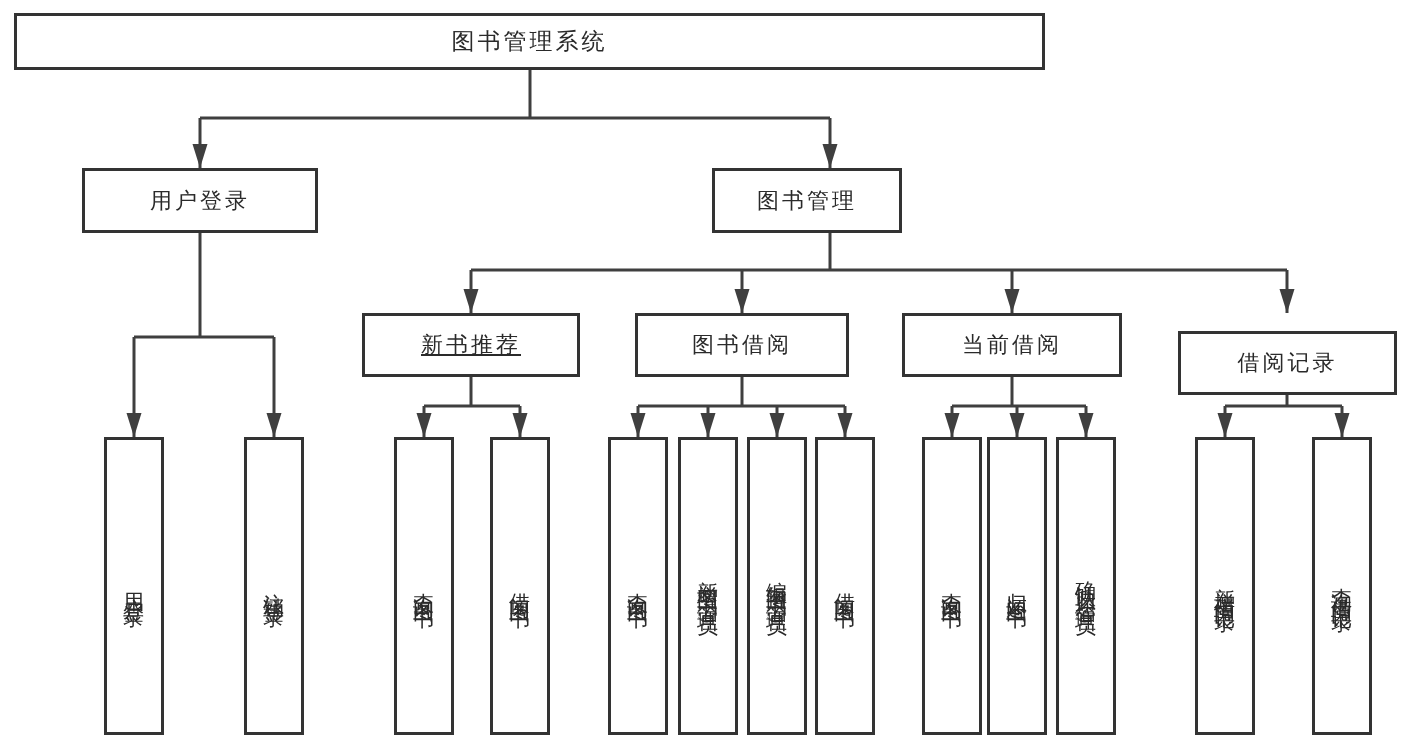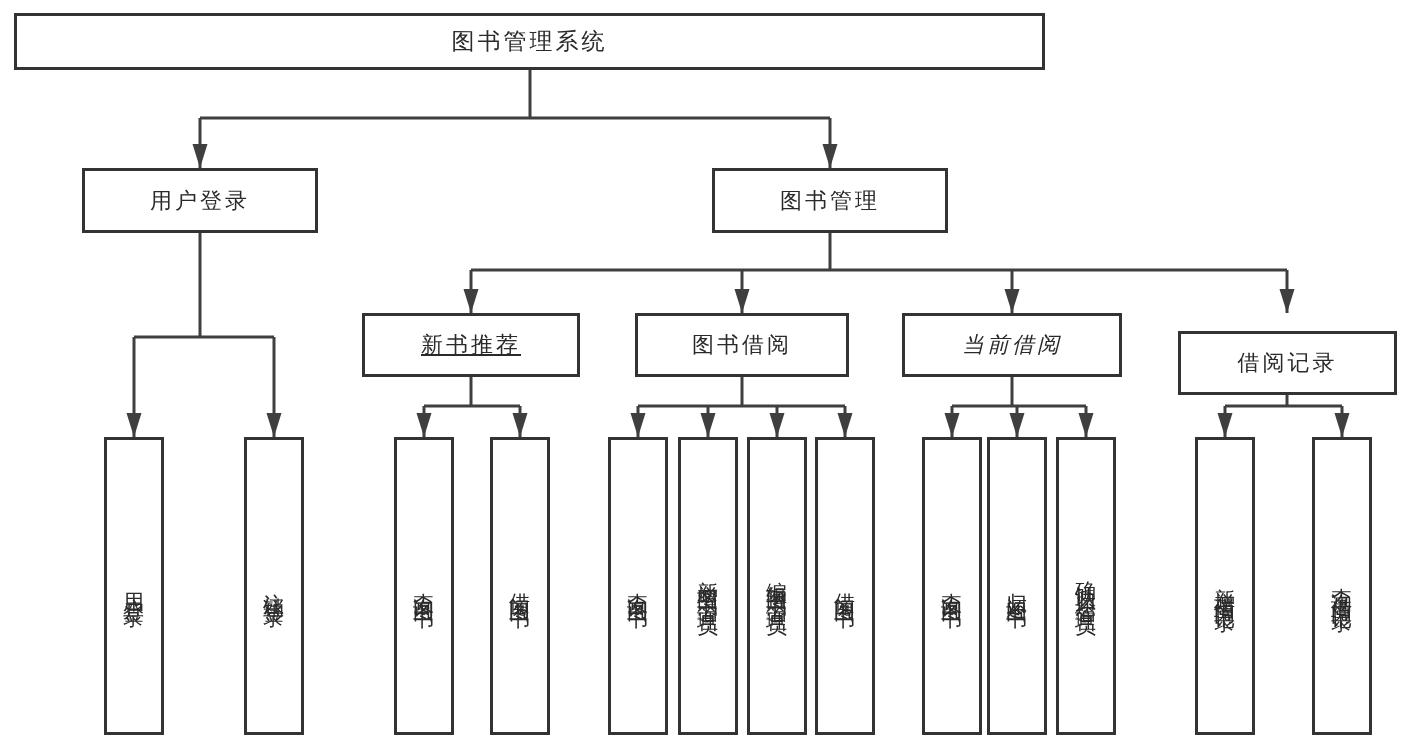--- a/index.html
+++ b/index.html
@@ -31,24 +31,24 @@
     position: absolute;
     border: 3px solid var(--border);
     background: var(--bg);
     display: flex; align-items: center; justify-content: center;
     font-size: 22px; letter-spacing: 3px;
     color: var(--text);
     white-space: nowrap;
   }
   .node.root { left: 14px; top: 13px; width: 1031px; height: 57px; font-size: 23px; }
   .n-user-login   { left: 82px;  top: 168px; width: 236px; height: 65px; }
-  .n-book-mgmt    { left: 712px; top: 168px; width: 236px; height: 65px; }
+  .n-book-mgmt    { left: 712px; top: 168px; width: 190px; height: 65px; }
   .n-new-books    { left: 362px; top: 313px; width: 218px; height: 64px; text-decoration: underline; }
   .n-book-borrow  { left: 635px; top: 313px; width: 214px; height: 64px; }
-  .n-cur-borrow   { left: 902px; top: 313px; width: 220px; height: 64px; font-style: italic; }
+  .n-cur-borrow   { left: 902px; top: 313px; width: 220px; height: 64px; }
   .n-borrow-rec   { left: 1178px; top: 331px; width: 219px; height: 64px; }
 
   .vnode {
     position: absolute;
     top: 437px; width: 60px; height: 298px;
     border: 3px solid var(--border);
     background: var(--bg);
     display: flex; align-items: center; justify-content: center;
   }
   .vnode .vlabel {

